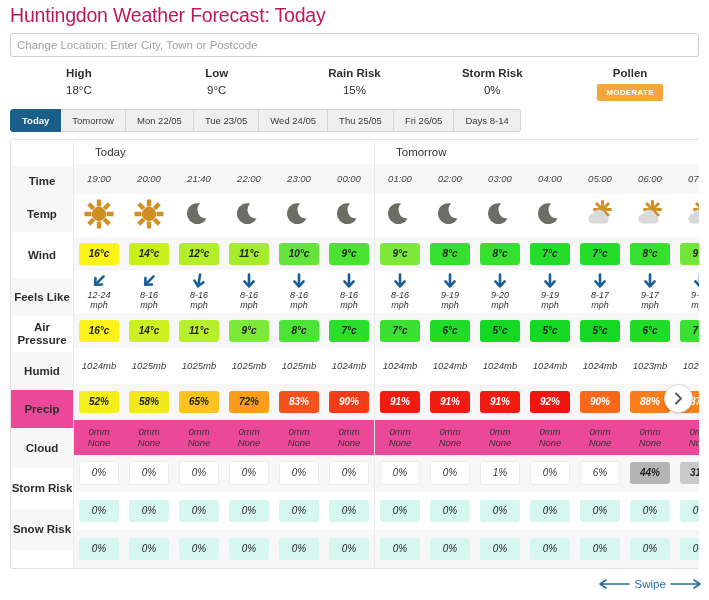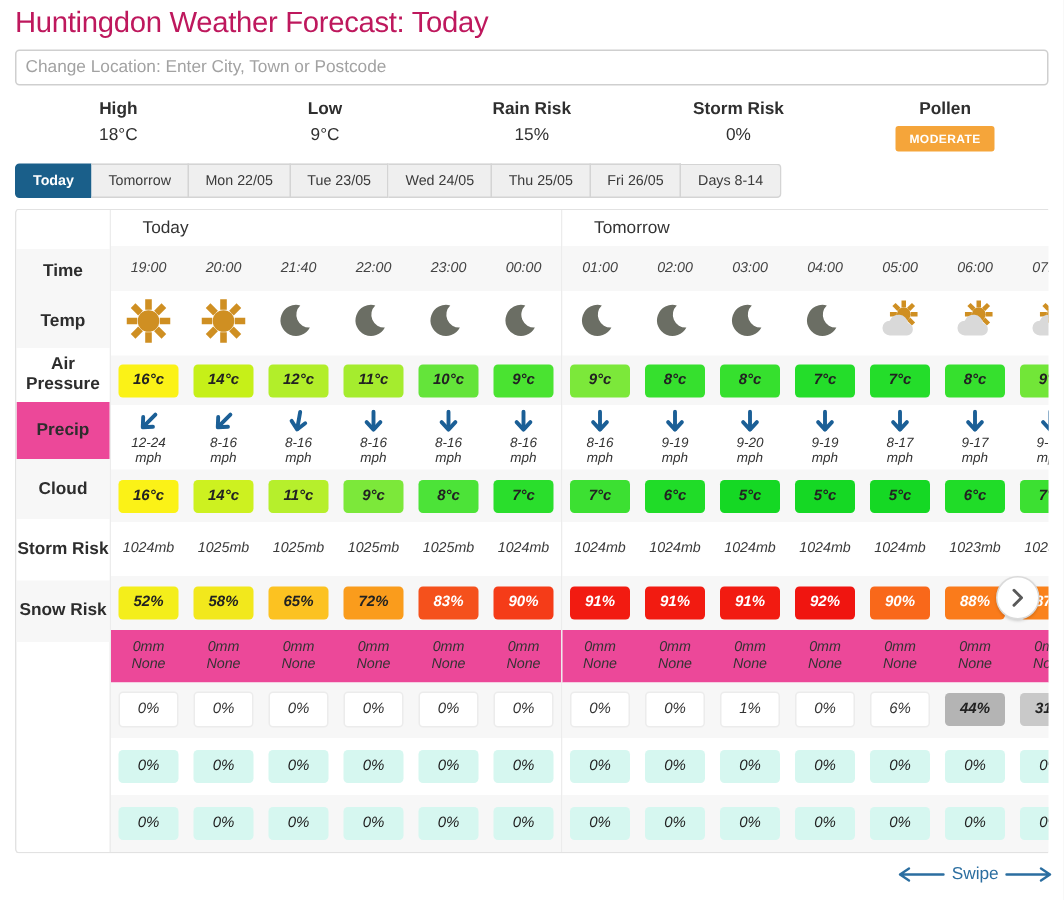--- a/index.html
+++ b/index.html
@@ -271,21 +271,24 @@
       </div>
   </div>
 
   <div class="table-wrap">
     <div class="scroller">
 
       <div class="labelcol">
         <div class="dayhead">&nbsp;</div>
         <div class="rowlabel r-time">Time</div>
         <div class="rowlabel r-temp">Temp</div>
+        <div class="rowlabel r-wind">Wind</div>
+        <div class="rowlabel r-feels">Feels Like</div>
         <div class="rowlabel r-press">Air Pressure</div>
+        <div class="rowlabel r-humid">Humid</div>
         <div class="rowlabel r-precip">Precip</div>
         <div class="rowlabel r-cloud">Cloud</div>
         <div class="rowlabel r-storm">Storm Risk</div>
         <div class="rowlabel r-snow">Snow Risk</div>
       </div>
 
       <div class="daysgrid">
           <div class="daycol today">
             <div class="dayhead">Today</div>
             <div class="hours r-time">

